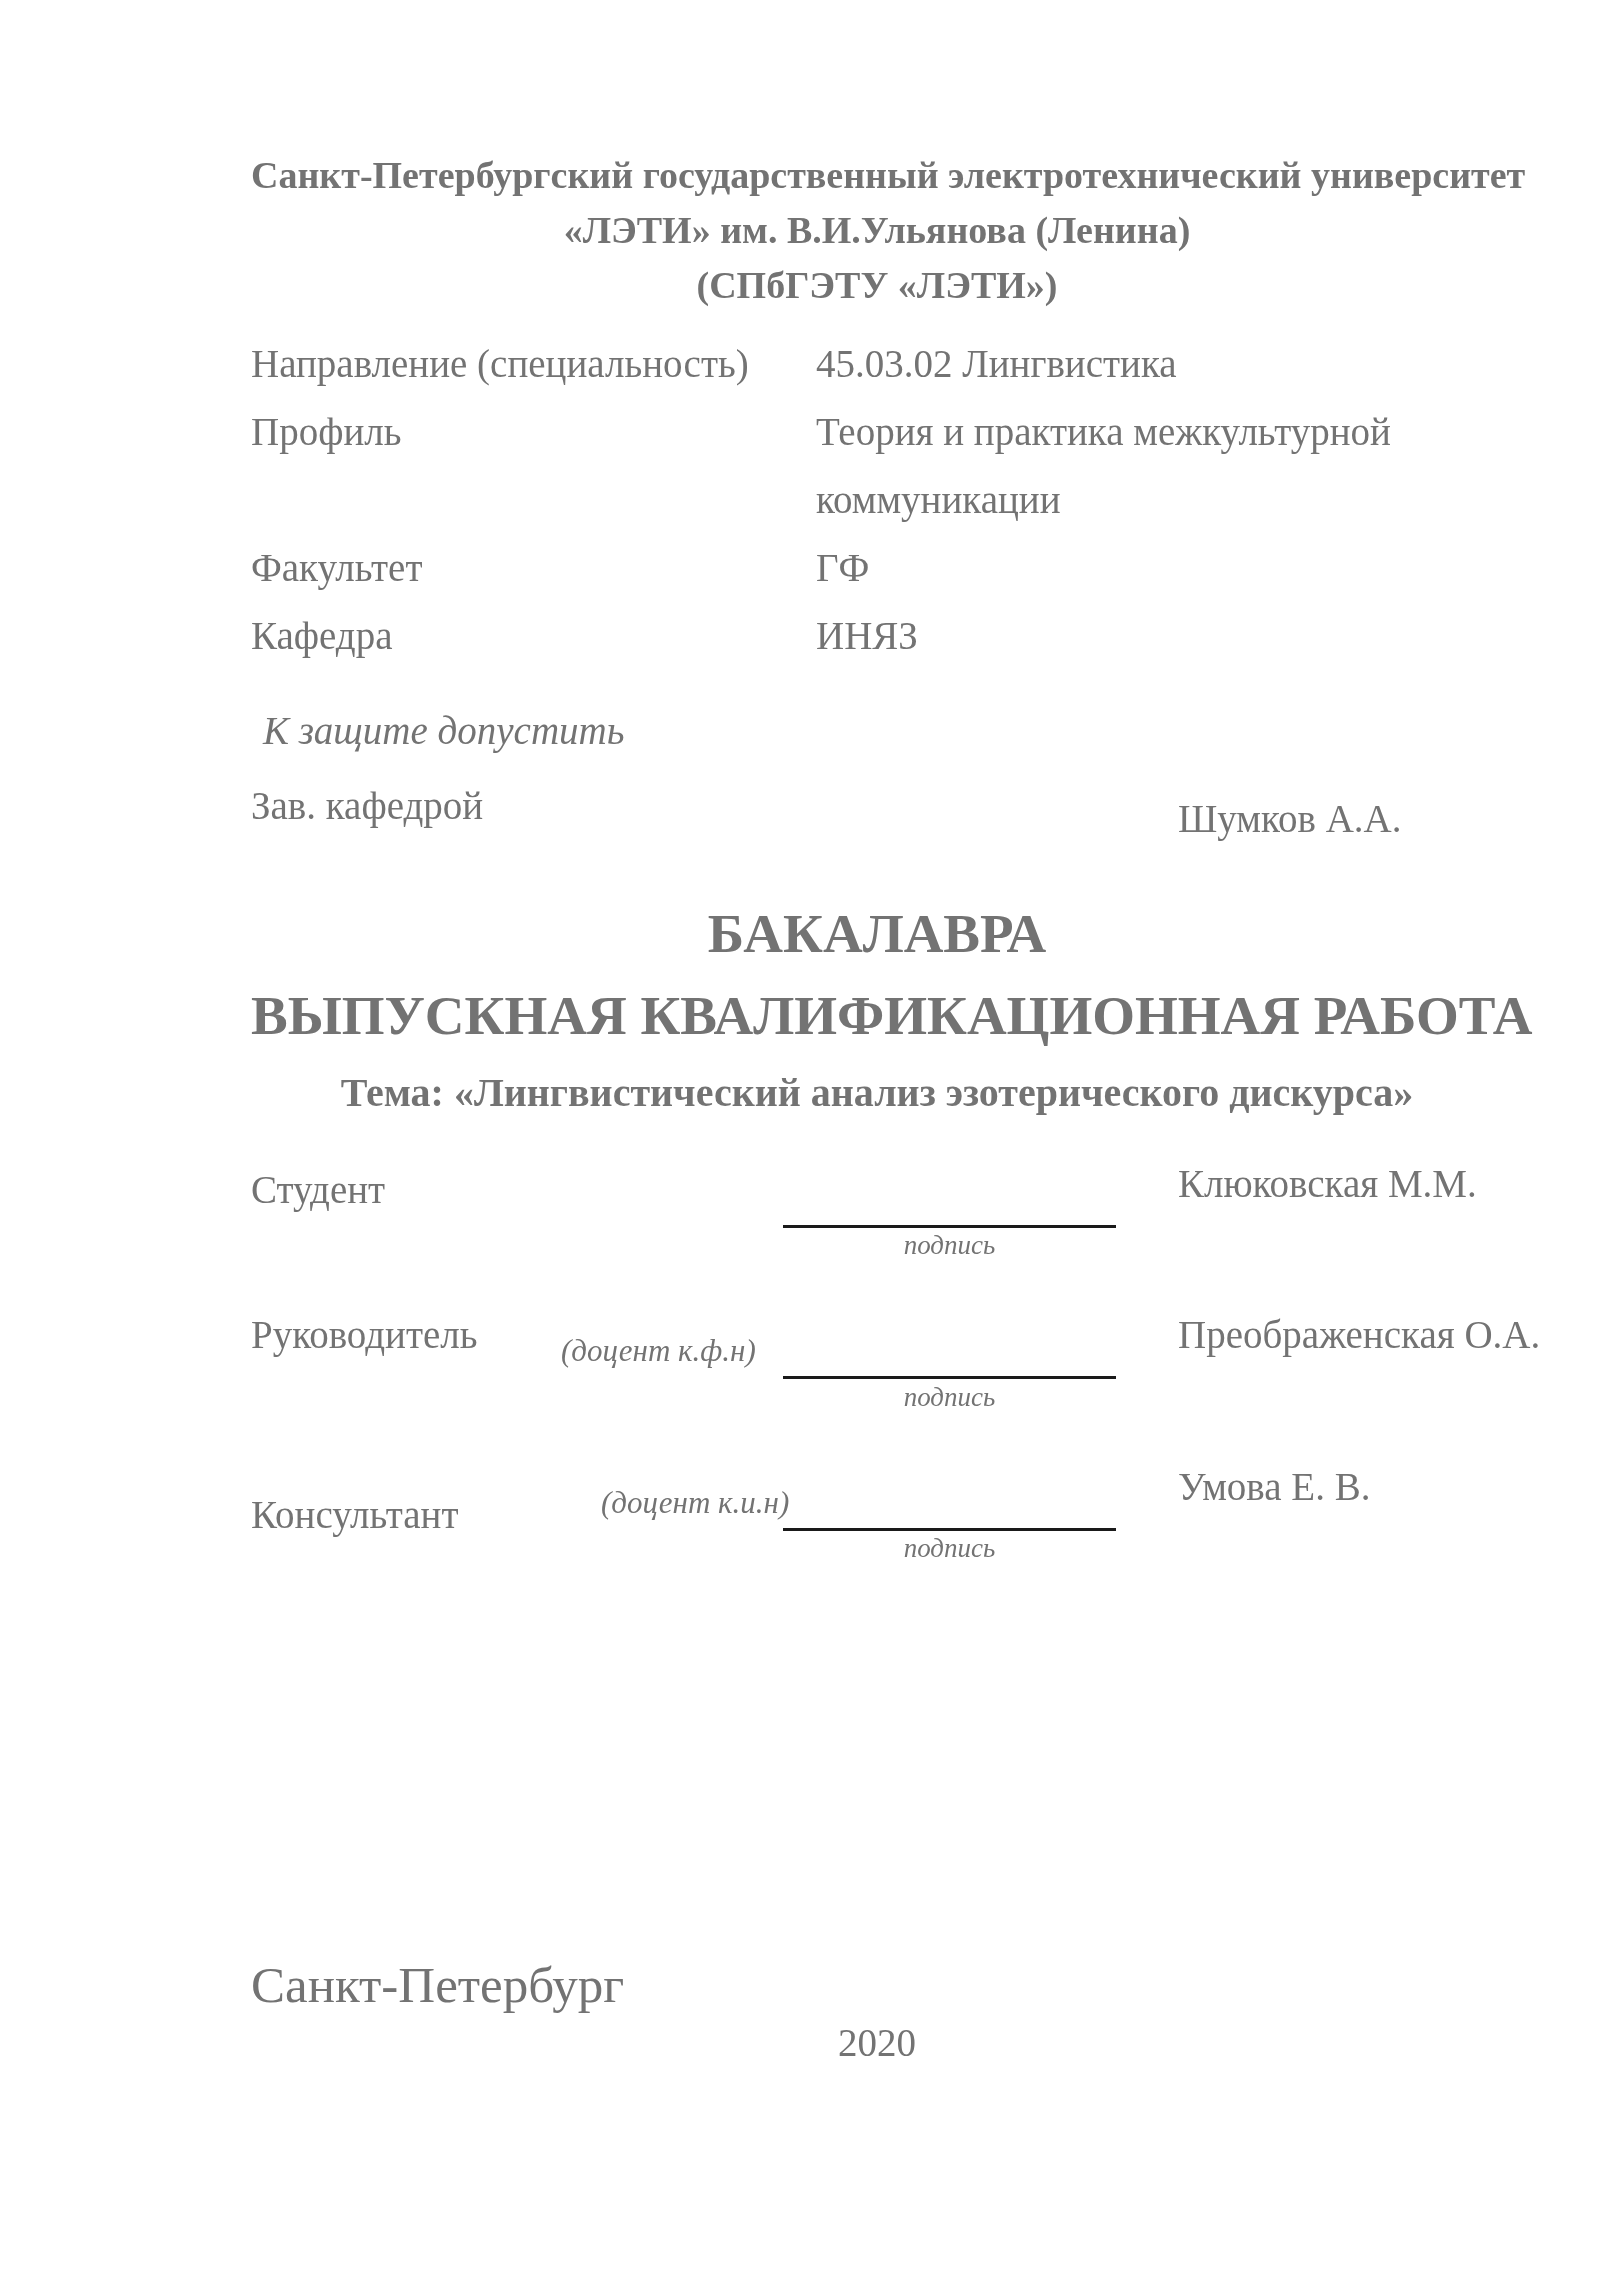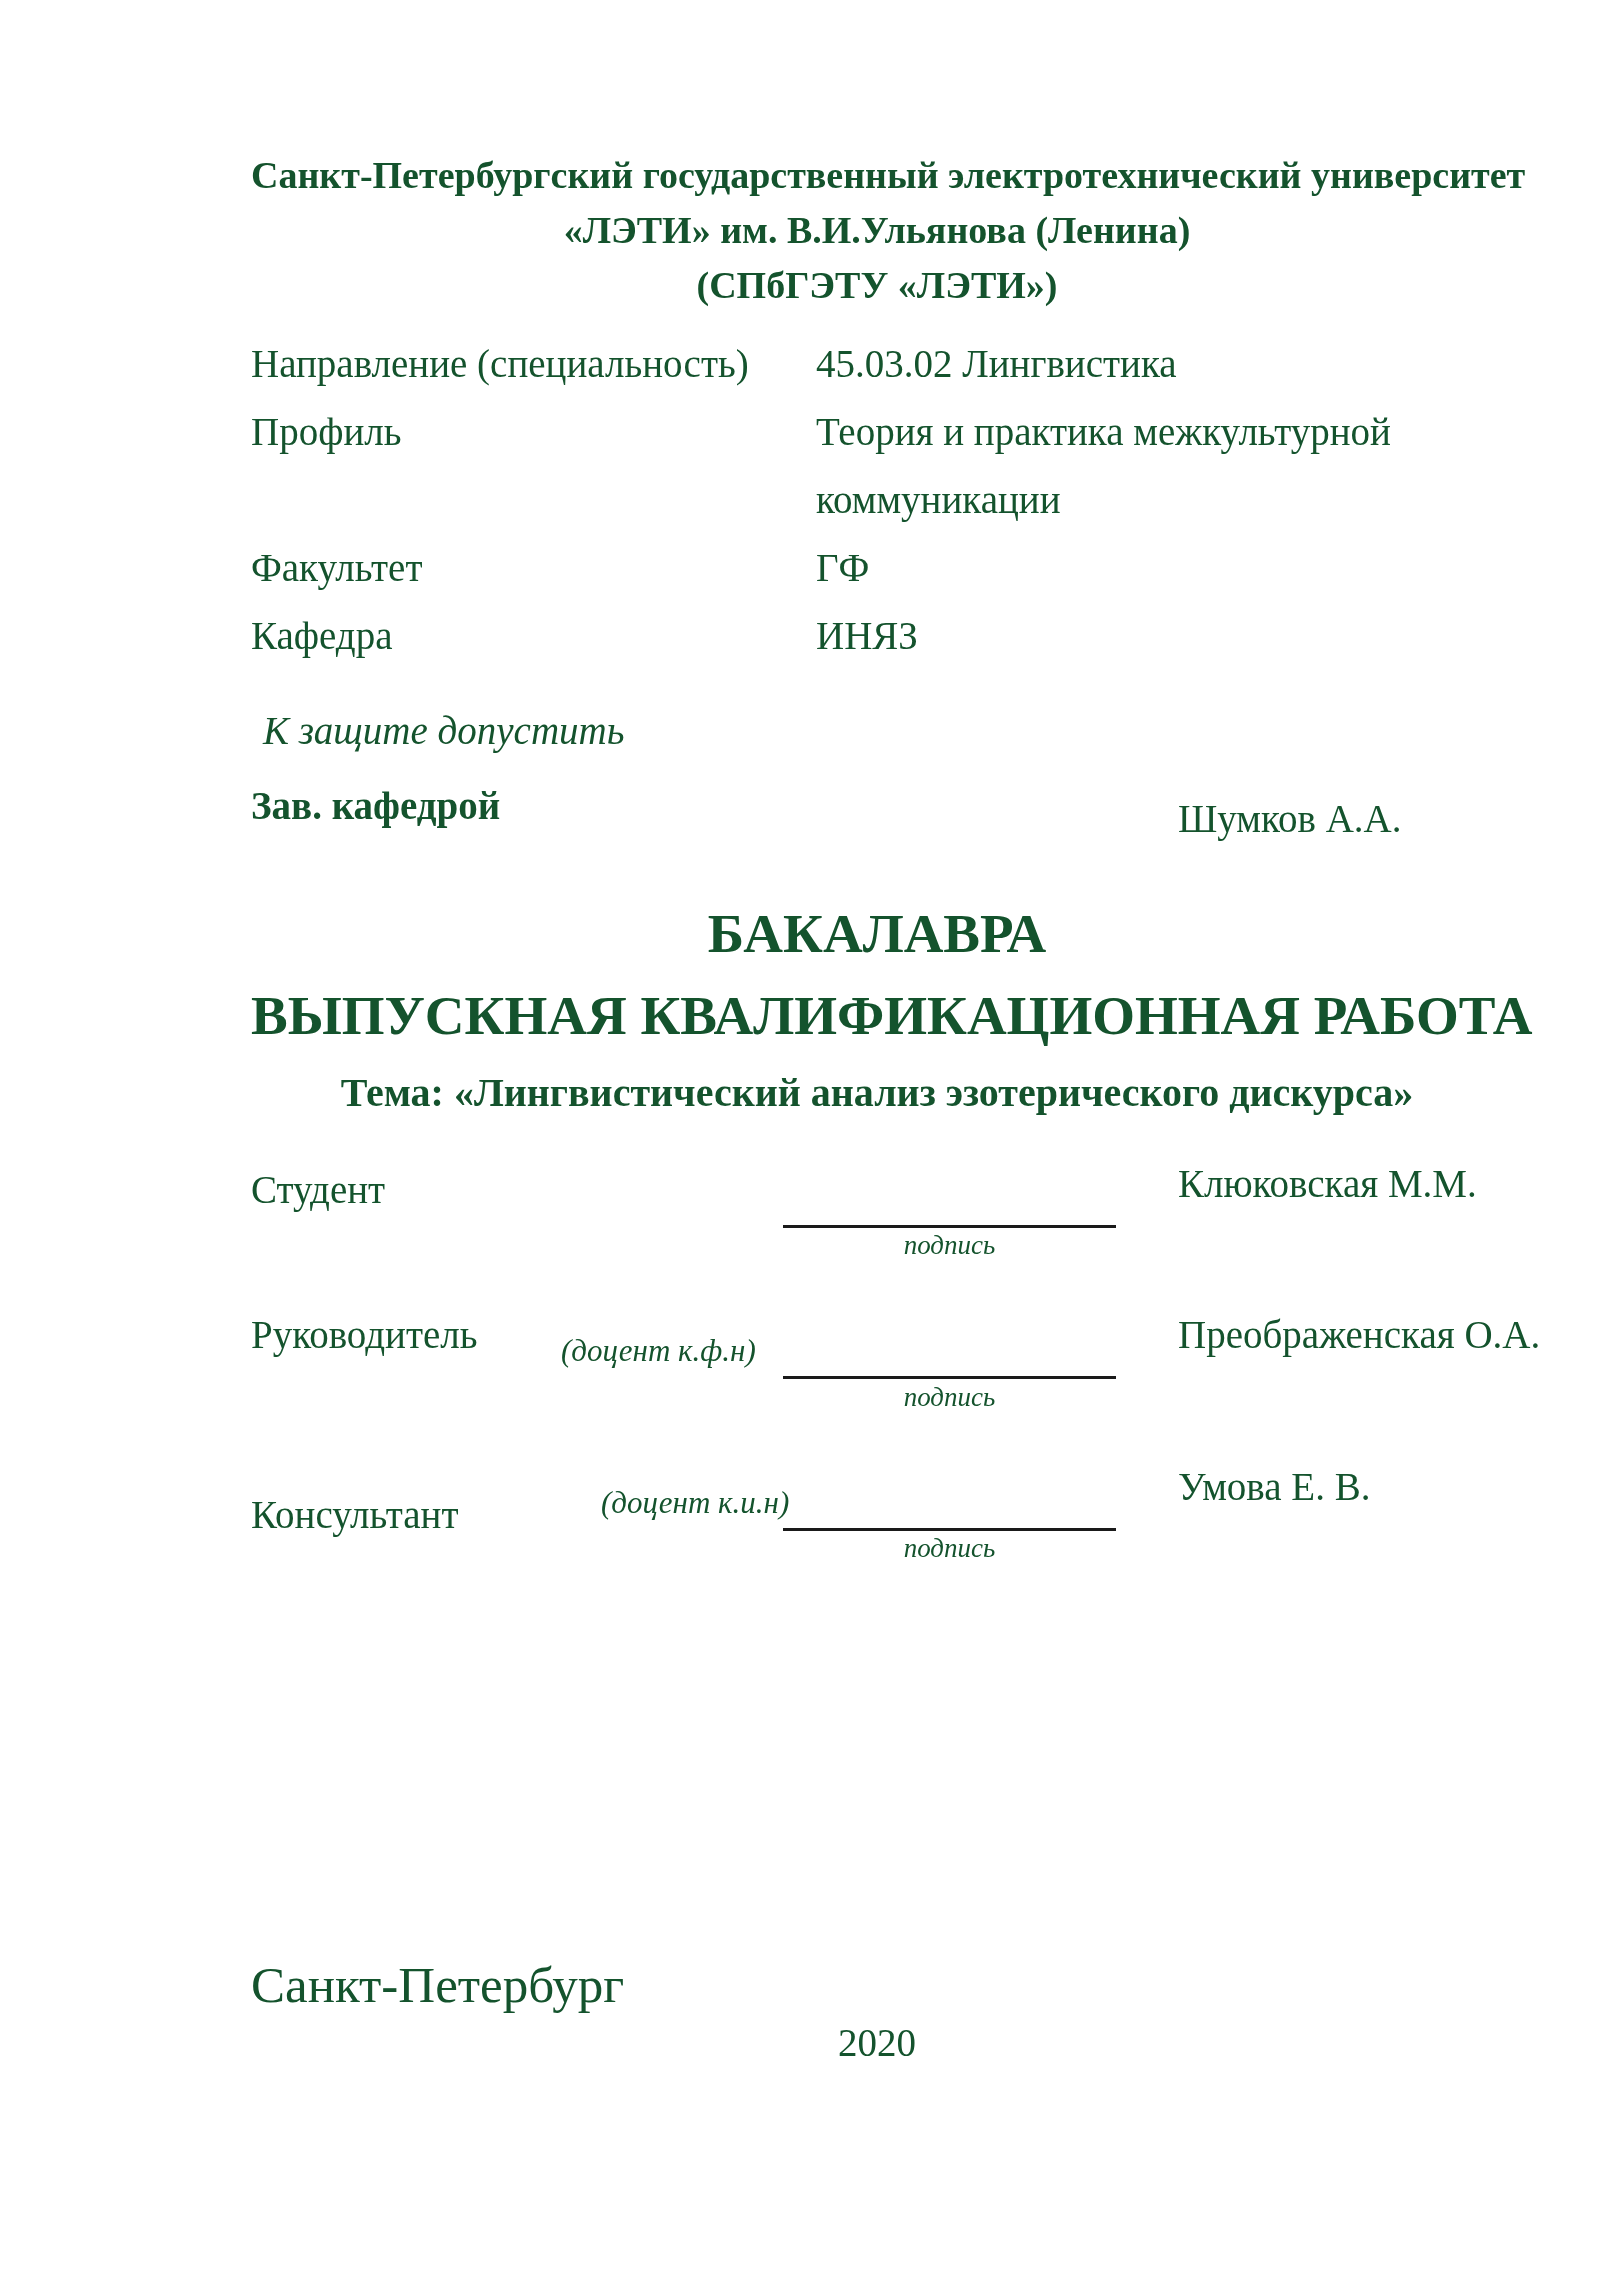--- a/index.html
+++ b/index.html
@@ -5,21 +5,21 @@
   html, body {
     margin: 0;
     padding: 0;
     background: #ffffff;
   }
   .page {
     position: relative;
     width: 1623px;
     height: 2295px;
     background: #ffffff;
-    color: #14532d;
+    color: #737373;
     font-family: "Liberation Serif", "DejaVu Serif", serif;
     overflow: hidden;
   }
   .abs { position: absolute; }
 
   
   .uni-header {
     left: 251px;
     top: 148px;
     width: 1252px;
@@ -48,21 +48,20 @@
     top: 707px;
     font-size: 39px;
     font-style: italic;
     line-height: 47px;
   }
   .admission-row-label {
     left: 251px;
     top: 782px;
     font-size: 39px;
     line-height: 47px;
-    font-weight: bold;
   }
   .admission-row-name {
     left: 1178px;
     top: 782px;
     font-size: 39px;
     line-height: 47px;
     white-space: nowrap;
     margin-top: 13px;
   }
 

